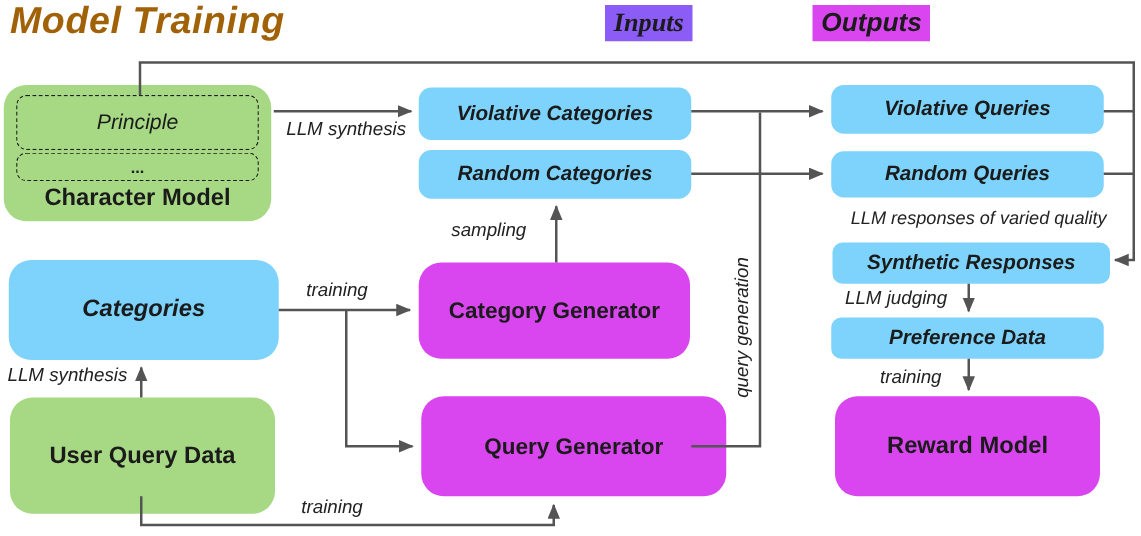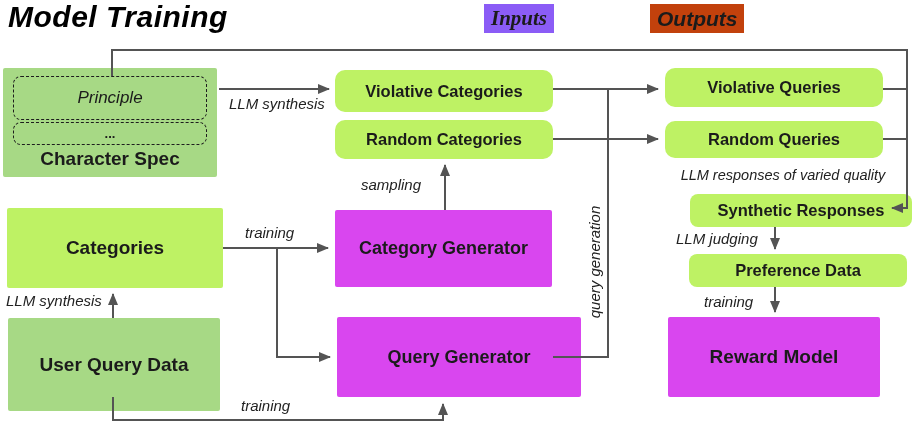--- a/index.html
+++ b/index.html
@@ -2,38 +2,38 @@
 <html><head>
 <meta charset="utf-8">
 <style>
   html,body{margin:0;padding:0;background:#ffffff;}
   #canvas{
     position:relative;width:913px;height:429px;background:#ffffff;
     font-family:"Liberation Sans",sans-serif;color:#1b1b1b;overflow:hidden;
   }
   .title{
     position:absolute;left:8px;top:0px;font-size:30px;font-weight:bold;
-    font-style:italic;letter-spacing:.5px;color:#000000;
+    font-style:italic;letter-spacing:.5px;color:#a16207;
   }
   .legend-chip{
     position:absolute;top:4px;height:29px;line-height:29px;padding:0 7px;
     font-size:21px;font-weight:bold;font-style:italic;color:#1b1b1b;
   }
   .chip-inputs{left:484px;background:#8b5cf6;font-family:Liberation Serif, serif;}
-  .chip-outputs{left:650px;background:#c2410c;}
+  .chip-outputs{left:650px;background:#d946ef;}
   .node{
     position:absolute;display:flex;align-items:center;justify-content:center;
     font-weight:bold;text-align:center;color:#1b1b1b;
   }
   .green{background:#a7d985;}
   .blue{background:#d946ef;}
-  .gray{background:#bef264;}
-  .r18{border-radius:2px;}
+  .gray{background:#7dd3fc;font-style:italic;}
+  .r18{border-radius:18px;}
   .r10{border-radius:10px;}
-  .r8{border-radius:8px;margin-left:24px;}
+  .r8{border-radius:8px;}
   .fs19{font-size:19px;}
   .fs18{font-size:18px;}
   .fs17{font-size:16.5px;}
   .dashed{
     position:absolute;border:1.6px dashed #1d1d1d;border-radius:8px;
     display:flex;align-items:center;justify-content:center;
   }
   .principle{left:10px;top:8px;width:192px;height:42px;font-style:italic;
     font-weight:500;font-size:17px;}
   .ellipsis{left:10px;top:54px;width:192px;height:21px;font-weight:bold;
@@ -54,21 +54,21 @@
 <div id="canvas">
 
   <div class="title">Model Training</div>
 
   <div class="legend-chip chip-inputs">Inputs</div>
   <div class="legend-chip chip-outputs">Outputs</div>
 
   <div class="node green r18" style="left:3px;top:68px;width:214px;height:109px;">
     <div class="dashed principle">Principle</div>
     <div class="dashed ellipsis">...</div>
-    <div class="spec-label">Character Spec</div>
+    <div class="spec-label">Character Model</div>
   </div>
 
   <div class="node gray r18 fs19" style="left:7px;top:208px;width:216px;height:80px;">Categories</div>
   <div class="node green r18 fs19" style="left:8px;top:318px;width:212px;height:93px;">User Query Data</div>
 
   <div class="node gray r10 fs17" style="left:335px;top:70px;width:218px;height:42px;">Violative Categories</div>
   <div class="node gray r10 fs17" style="left:335px;top:120px;width:218px;height:39px;">Random Categories</div>
   <div class="node blue r18 fs18" style="left:335px;top:210px;width:217px;height:77px;">Category Generator</div>
   <div class="node blue r18 fs18" style="left:337px;top:317px;width:244px;height:80px;">Query Generator</div>
 

